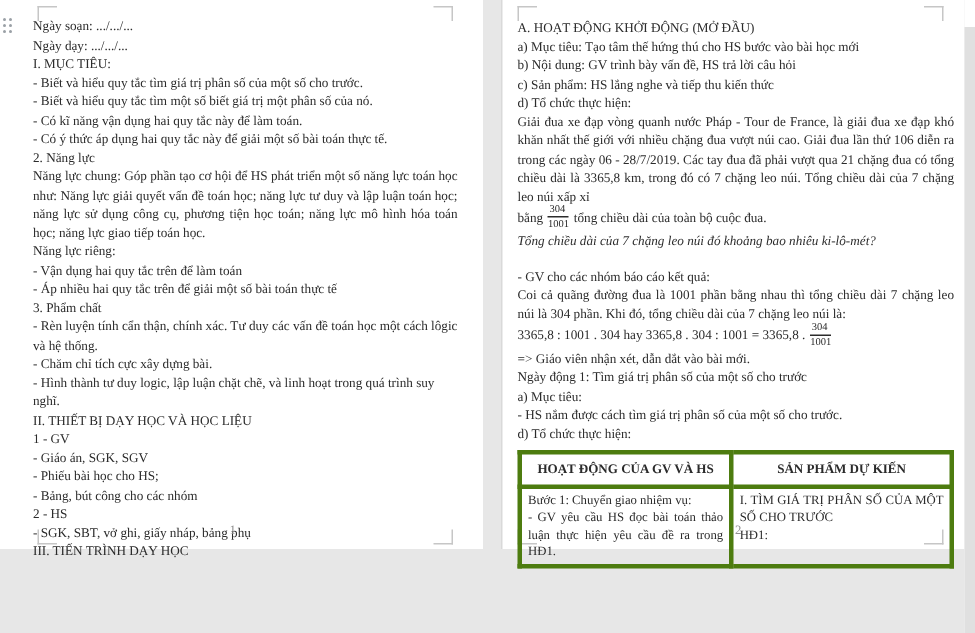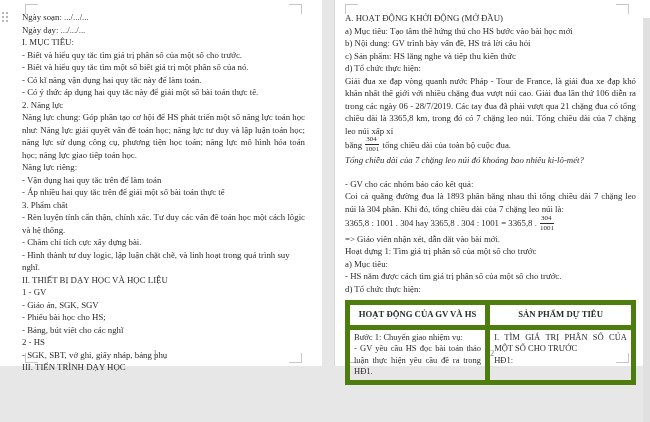--- a/index.html
+++ b/index.html
@@ -20,21 +20,21 @@
   .title{text-align:center;font-weight:bold;font-size:9.6px;margin:11px 0 12px;}
   .justify{text-align:justify;}
   .italic{font-style:italic;}
   .gap{height:11px;}
   .formula{line-height:16px;}
   .frac{display:inline-flex;flex-direction:column;vertical-align:middle;
     line-height:1;font-size:7px;margin:0 1px;position:relative;top:-1px;}
   .frac .num{border-bottom:1px solid #2b2b2b;padding:0 1px 1px;}
   .frac .den{padding-top:1px;}
   table.gvhs{border-collapse:collapse;width:100%;margin-top:5px;font-size:8.5px;line-height:11.5px;}
-  table.gvhs th,table.gvhs td{border:5px solid #4d7c0f;padding:2px 4px;vertical-align:top;}
+  table.gvhs th,table.gvhs td{border:3px solid #4d7c0f;padding:2px 4px;vertical-align:top;}
   table.gvhs th{font-weight:bold;text-align:center;font-size:8.7px;padding:4px 2px;}
   td.col-left{width:49%;}
   td.col-right{width:51%;}
   .pagenum{position:absolute;bottom:8px;font-size:8.5px;color:#8f8f8f;}
   #page-left .pagenum{left:153px;}
   #page-right .pagenum{left:155px;}
   .mark{position:absolute;width:12px;height:9px;}
   .mark.tl{border-left:1px solid #c6c6c6;border-top:1px solid #c6c6c6;}
   .mark.tr{border-right:1px solid #c6c6c6;border-top:1px solid #c6c6c6;}
   .mark.bl{border-left:1px solid #c6c6c6;border-bottom:1px solid #c6c6c6;}
@@ -75,21 +75,21 @@
         <p class="blk plain"><span class="text">- Vận dụng hai quy tắc trên để làm toán</span></p>
         <p class="blk plain"><span class="text">- Áp nhiều hai quy tắc trên để giải một số bài toán thực tế</span></p>
         <p class="blk plain"><span class="bold">3. Phẩm chất</span></p>
         <p class="blk justify"><span class="text">- Rèn luyện tính cẩn thận, chính xác. Tư duy các vấn đề toán học một cách lôgic và hệ thống.</span></p>
         <p class="blk plain"><span class="text">- Chăm chỉ tích cực xây dựng bài.</span></p>
         <p class="blk plain"><span class="text">- Hình thành tư duy logic, lập luận chặt chẽ, và linh hoạt trong quá trình suy nghĩ.</span></p>
         <p class="blk plain"><span class="bold">II. THIẾT BỊ DẠY HỌC VÀ HỌC LIỆU</span></p>
         <p class="blk plain"><span class="bold">1 - GV</span></p>
         <p class="blk plain"><span class="text">- Giáo án, SGK, SGV</span></p>
         <p class="blk plain"><span class="text">- Phiếu bài học cho HS;</span></p>
-        <p class="blk plain"><span class="text">- Bảng, bút viết cho các nghĩ</span></p>
+        <p class="blk plain"><span class="text">- Bảng, bút công cho các nhóm</span></p>
         <p class="blk plain"><span class="bold">2 - HS</span></p>
         <p class="blk plain"><span class="text">- SGK, SBT, vở ghi, giấy nháp, bảng phụ</span></p>
         <p class="blk plain"><span class="bold">III. TIẾN TRÌNH DẠY HỌC</span></p>
       </div>
     <div class="pagenum">1</div>
   </div>
 
   <div id="page-gap"></div>
 
   <div class="page" id="page-right">
@@ -105,36 +105,36 @@
           <p class="blk plain"><span class="bold">c) Sản phẩm:</span><span class="text"> HS lắng nghe và tiếp thu kiến thức</span></p>
           <p class="blk plain"><span class="bold">d) Tổ chức thực hiện:</span></p>
           <p class="blk justify"><span class="text">Giải đua xe đạp vòng quanh nước Pháp - Tour de France, là giải đua xe đạp khó khăn nhất thế giới với nhiều chặng đua vượt núi cao. Giải đua lần thứ 106 diễn ra trong các ngày 06 - 28/7/2019. Các tay đua đã phải vượt qua 21 chặng đua có tổng chiều dài là 3365,8 km, trong đó có 7 chặng leo núi. Tổng chiều dài của 7 chặng leo núi xấp xỉ</span></p>
           <p class="blk formula"><span class="text">bằng </span><span class="frac">
               <span class="num">304</span>
               <span class="den">1001</span>
             </span><span class="text"> tổng chiều dài của toàn bộ cuộc đua.</span></p>
           <p class="blk italic"><span class="italic">Tổng chiều dài của 7 chặng leo núi đó khoảng bao nhiêu ki-lô-mét?</span></p>
           <p class="blk gap"></p>
           <p class="blk plain"><span class="text">- GV cho các nhóm báo cáo kết quả:</span></p>
-          <p class="blk justify"><span class="text">Coi cả quãng đường đua là 1893 phần bằng nhau thì tổng chiều dài 7 chặng leo núi là 304 phần. Khi đó, tổng chiều dài của 7 chặng leo núi là:</span></p>
+          <p class="blk justify"><span class="text">Coi cả quãng đường đua là 1001 phần bằng nhau thì tổng chiều dài 7 chặng leo núi là 304 phần. Khi đó, tổng chiều dài của 7 chặng leo núi là:</span></p>
           <p class="blk formula"><span class="text">3365,8 : 1001 . 304 hay 3365,8 . 304 : 1001 = 3365,8 . </span><span class="frac">
               <span class="num">304</span>
               <span class="den">1001</span>
             </span></p>
           <p class="blk plain"><span class="text">=&gt; Giáo viên nhận xét, dẫn dắt vào bài mới.</span></p>
-          <p class="blk plain"><span class="bold">Hoạt dựng 1: Tìm giá trị phân số của một số cho trước</span></p>
+          <p class="blk plain"><span class="bold">Ngày động 1: Tìm giá trị phân số của một số cho trước</span></p>
           <p class="blk plain"><span class="bold">a) Mục tiêu:</span></p>
           <p class="blk plain"><span class="text">- HS nắm được cách tìm giá trị phân số của một số cho trước.</span></p>
           <p class="blk plain"><span class="bold">d) Tổ chức thực hiện:</span></p>
         </div>
       <table class="gvhs">
         <tbody>
             <tr>
           <th>HOẠT ĐỘNG CỦA GV VÀ HS</th>
-          <th>SẢN PHẨM DỰ TIÊU</th>
+          <th>SẢN PHẨM DỰ KIẾN</th>
         </tr>
         <tr>
           <td class="col-left">
                 <p class="blk plain"><span class="bold">Bước 1: Chuyển giao nhiệm vụ:</span></p>
                 <p class="blk justify"><span class="text">- GV yêu cầu HS đọc bài toán thảo luận thực hiện yêu cầu đề ra trong HĐ1.</span></p>
               </td>
           <td class="col-right">
                 <p class="blk justify"><span class="bold">I. TÌM GIÁ TRỊ PHÂN SỐ CỦA MỘT SỐ CHO TRƯỚC</span></p>
                 <p class="blk plain"><span class="bold">HĐ1:</span></p>
                 <p class="blk formula"></p>

